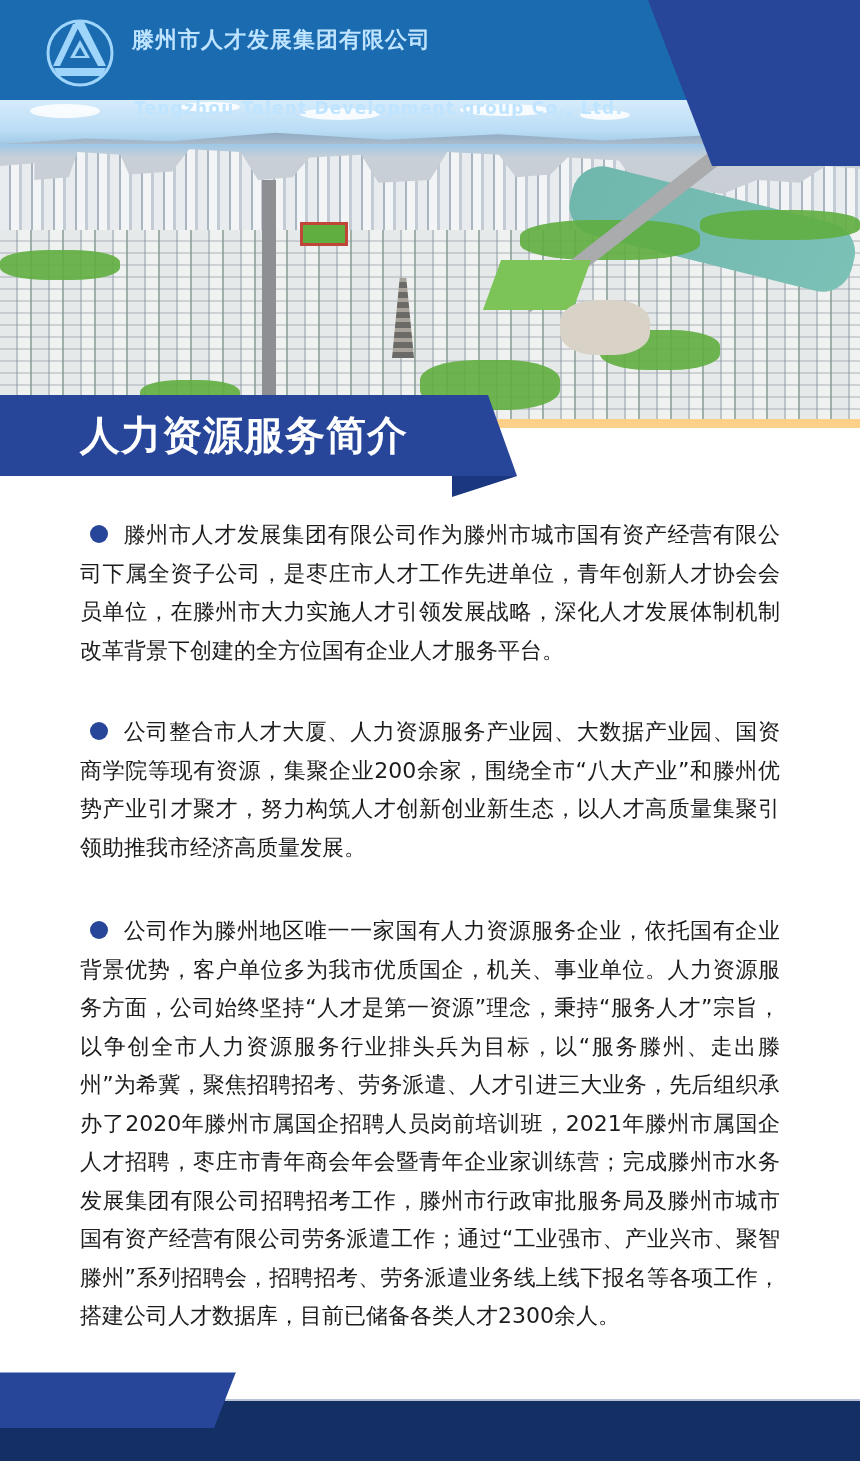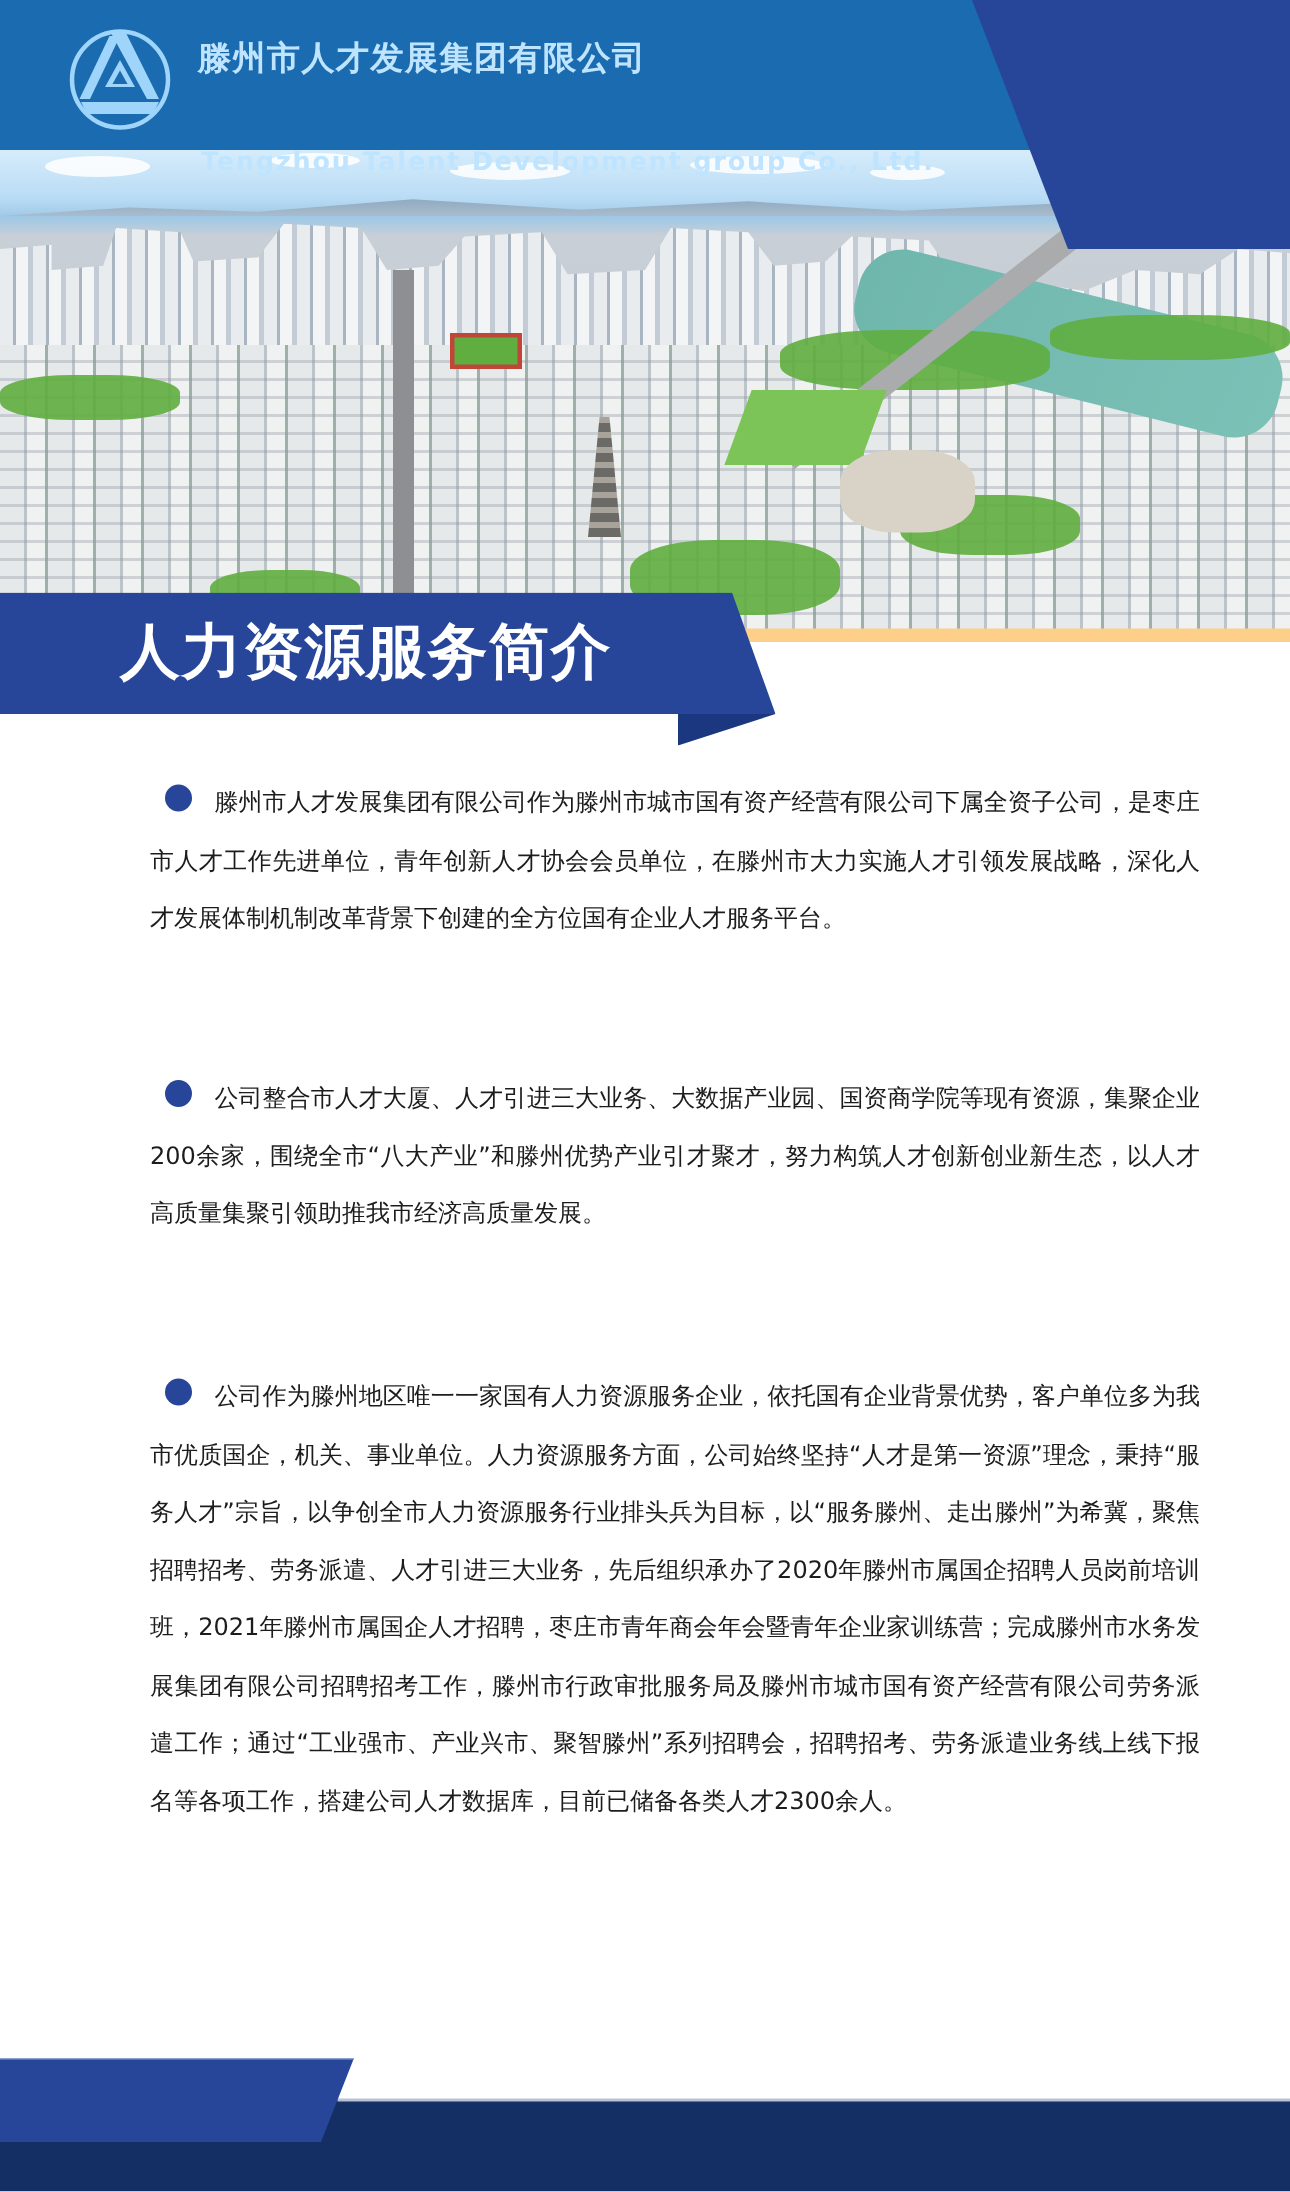--- a/index.html
+++ b/index.html
@@ -110,24 +110,23 @@
     font-family: "DejaVu Sans", sans-serif; font-weight: bold;
     font-size: 40px; letter-spacing: 1px; color: #ffffff; line-height: 66px;
     white-space: nowrap;
     text-align: center;
   }
 
   
   .para {
     position: absolute; left: 80px; width: 700px;
     font-family: "DejaVu Sans", "Liberation Sans", sans-serif;
-    font-size: 16px; line-height: 38.5px; color: #1c1c1c;
+    font-size: 22px; line-height: 38.5px; color: #1c1c1c;
     text-align: justify; text-align-last: left;
     letter-spacing: 0px;
-    margin-left: 20px;
   }
   .bullet {
     display: inline-block; width: 18px; height: 18px; border-radius: 50%;
     background: #27469a; margin-left: 10px; margin-right: 15px; vertical-align: -1px;
   }
   .p1 { top: 516px; }
   .p2 { top: 713px; }
   .p3 { top: 912px; }
 
   
@@ -193,21 +192,21 @@
 
 <div class="orange-strip"></div>
 <div class="banner-fold"></div>
 <div class="banner"></div>
 <div class="banner-title">人力资源服务简介</div>
 
 <div class="para p1">
   <span class="bullet"></span><span>滕州市人才发展集团有限公司作为滕州市城市国有资产经营有限公司下属全资子公司，是枣庄市人才工作先进单位，青年创新人才协会会员单位，在滕州市大力实施人才引领发展战略，深化人才发展体制机制改革背景下创建的全方位国有企业人才服务平台。</span>
 </div>
 <div class="para p2">
-  <span class="bullet"></span><span>公司整合市人才大厦、人才引进三大业务、大数据产业园、国资商学院等现有资源，集聚企业200余家，围绕全市“八大产业”和滕州优势产业引才聚才，努力构筑人才创新创业新生态，以人才高质量集聚引领助推我市经济高质量发展。</span>
+  <span class="bullet"></span><span>公司整合市人才大厦、人力资源服务产业园、大数据产业园、国资商学院等现有资源，集聚企业200余家，围绕全市“八大产业”和滕州优势产业引才聚才，努力构筑人才创新创业新生态，以人才高质量集聚引领助推我市经济高质量发展。</span>
 </div>
 <div class="para p3">
   <span class="bullet"></span><span>公司作为滕州地区唯一一家国有人力资源服务企业，依托国有企业背景优势，客户单位多为我市优质国企，机关、事业单位。人力资源服务方面，公司始终坚持“人才是第一资源”理念，秉持“服务人才”宗旨，以争创全市人力资源服务行业排头兵为目标，以“服务滕州、走出滕州”为希冀，聚焦招聘招考、劳务派遣、人才引进三大业务，先后组织承办了2020年滕州市属国企招聘人员岗前培训班，2021年滕州市属国企人才招聘，枣庄市青年商会年会暨青年企业家训练营；完成滕州市水务发展集团有限公司招聘招考工作，滕州市行政审批服务局及滕州市城市国有资产经营有限公司劳务派遣工作；通过“工业强市、产业兴市、聚智滕州”系列招聘会，招聘招考、劳务派遣业务线上线下报名等各项工作，搭建公司人才数据库，目前已储备各类人才2300余人。</span>
 </div>
 
 <div class="footer-base"></div>
 <div class="footer-line"></div>
 <div class="footer-tab"></div>
 <div class="footer-tab-edge"></div>
 

